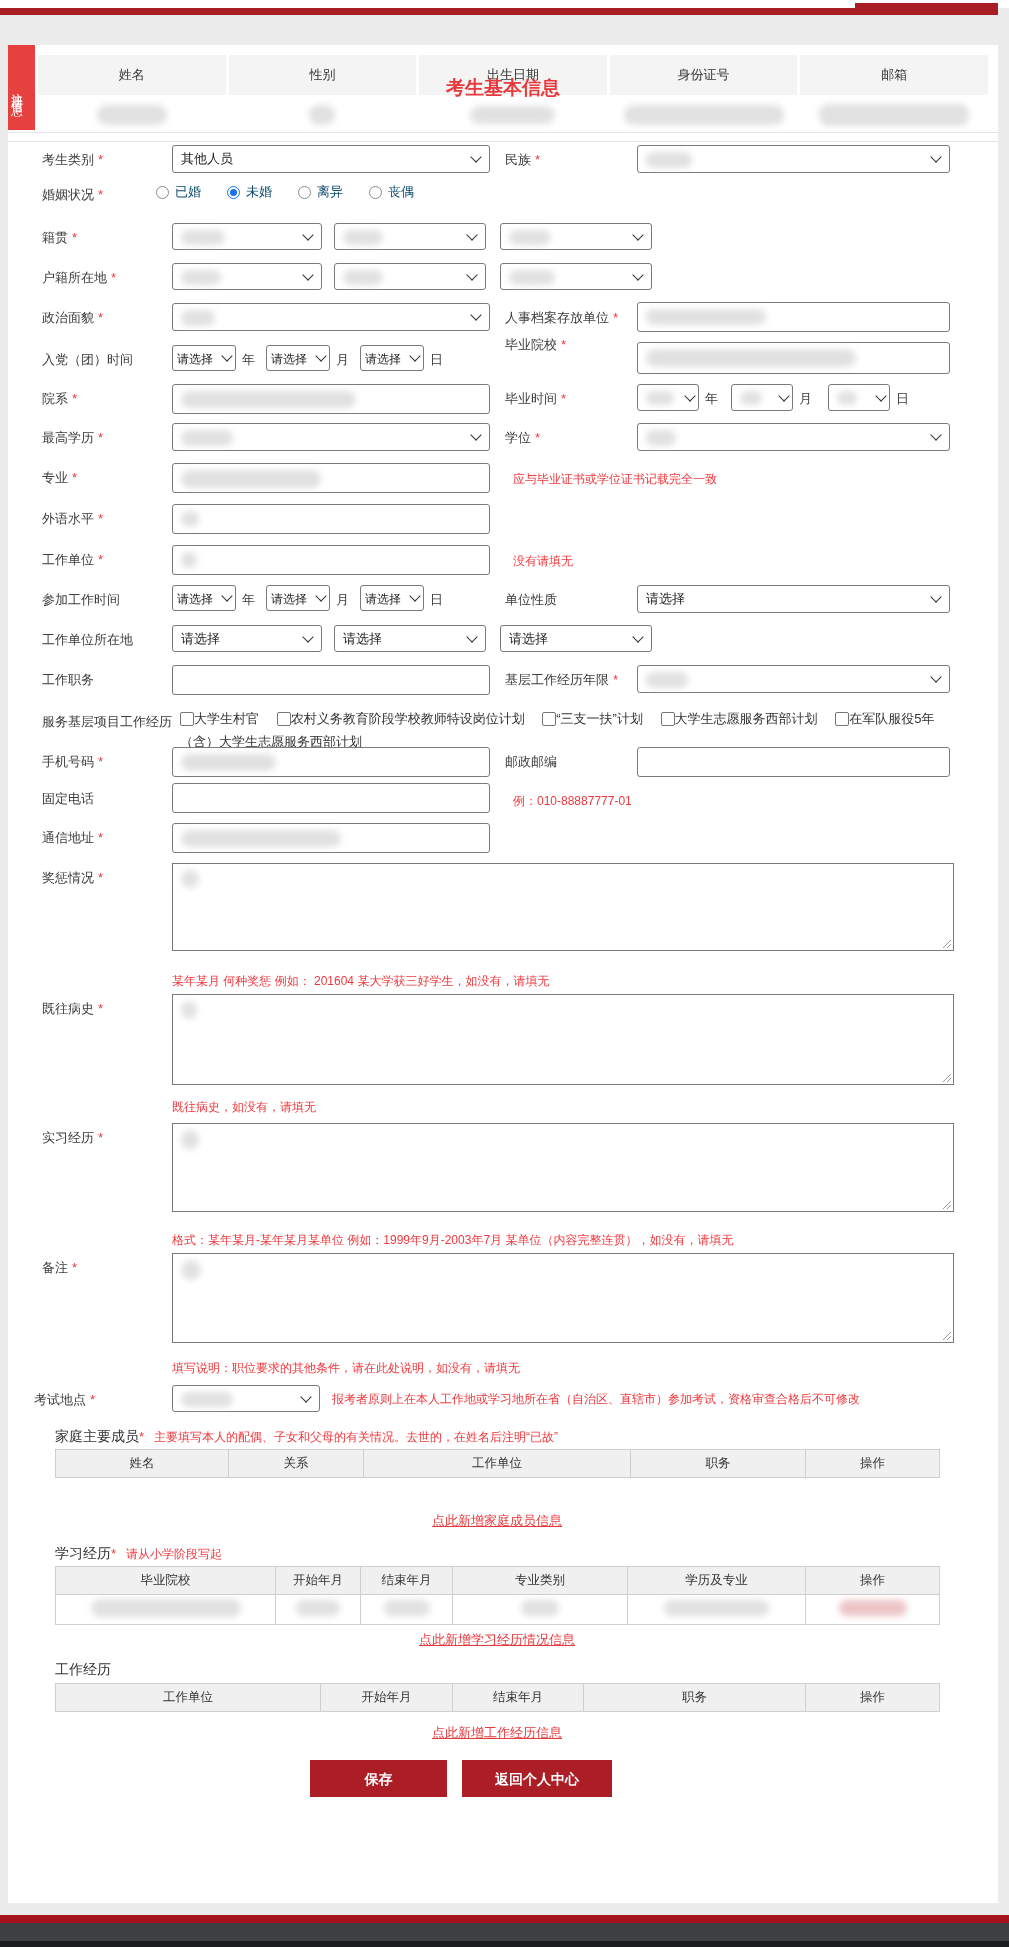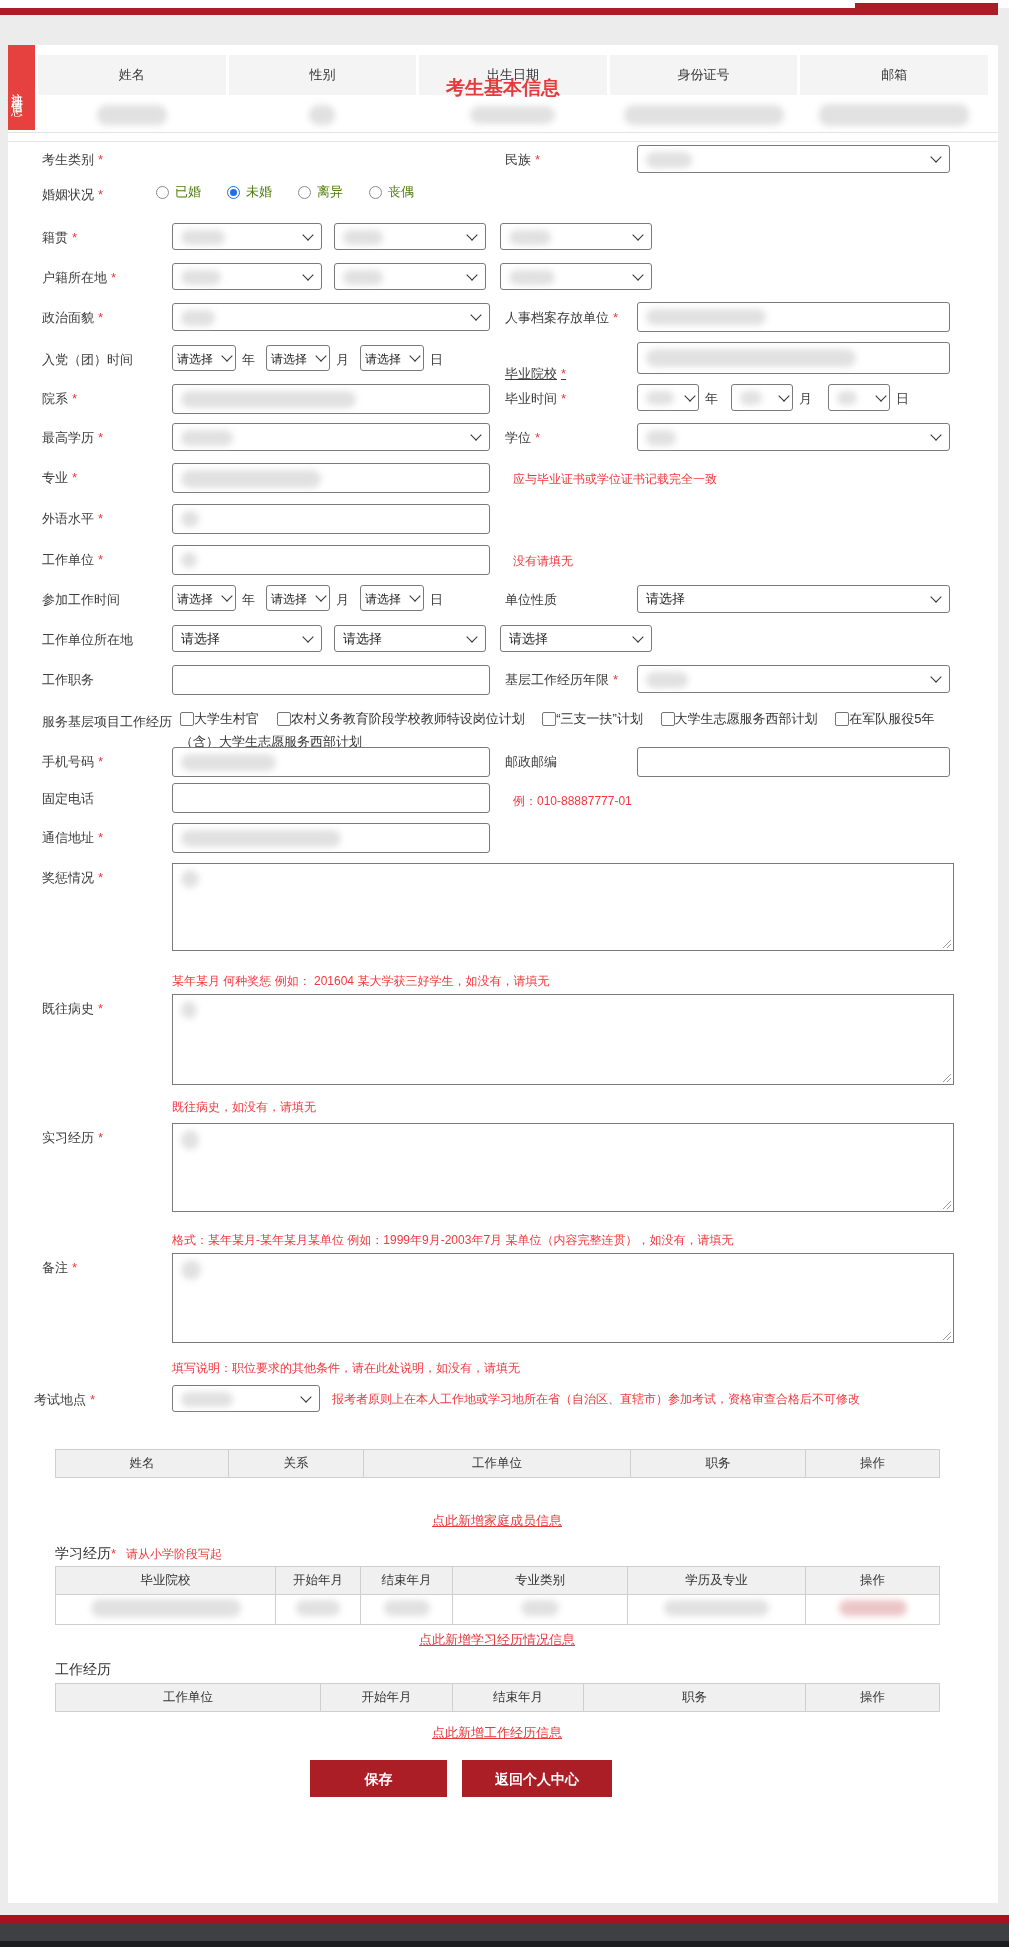--- a/index.html
+++ b/index.html
@@ -38,21 +38,21 @@
     border-right:1.7px solid #333;border-bottom:1.7px solid #333;transform:rotate(45deg);}
   .sel.small .chev{right:4px;}
   .inp{position:absolute;background:#fff;border:1px solid #7a7a7a;border-radius:3px;box-sizing:border-box;height:30px;cursor:text;}
   .inp .blob,.sel .blob,.ta .blob{position:absolute;left:8px;top:6px;}
   .ta{position:absolute;background:#fff;border:1px solid #7a7a7a;box-sizing:border-box;}
   .grip{position:absolute;right:2px;bottom:2px;width:10px;height:10px;cursor:nwse-resize;
     background:repeating-linear-gradient(135deg,transparent 0 2px,#9a9a9a 2px 3px);
     clip-path:polygon(100% 0,100% 100%,0 100%);}
   .hint{position:absolute;font-size:12px;color:#f0383d;white-space:nowrap;}
   .radio-row{position:absolute;display:flex;gap:26px;align-items:center;}
-  .radio-item{display:flex;align-items:center;gap:6px;font-size:13px;color:#4d7c0f;cursor:pointer;}
+  .radio-item{display:flex;align-items:center;gap:6px;font-size:13px;color:#0c4a6e;cursor:pointer;}
   .radio{width:13px;height:13px;border:1px solid #8b8b8b;border-radius:50%;background:#fff;box-sizing:border-box;position:relative;}
   .radio.on{border-color:#1a73e8;}
   .radio.on::after{content:"";position:absolute;left:2px;top:2px;width:7px;height:7px;border-radius:50%;background:#1a73e8;}
   .cb-row{position:absolute;font-size:13px;color:#333;}
   .cb-item{display:inline-flex;align-items:center;margin-right:14px;cursor:pointer;white-space:nowrap;}
   .cb{display:inline-block;width:12px;height:12px;border:1px solid #757575;border-radius:2px;background:#fff;}
   
   .sec-title{position:absolute;font-size:14px;color:#333;}
   .sec-hint{font-size:12px;color:#f0383d;font-weight:normal;margin-left:10px;}
   table.grid{position:absolute;border-collapse:collapse;table-layout:fixed;width:884px;left:47px;}
@@ -102,20 +102,24 @@
       <div class="cell">
           <span class="blob" style="width:150px;height:22px;"></span>
         </div>
     </div>
   </div>
   <div class="abs card-divider"></div>
 
   <div class="abs form-title">考生基本信息</div>
 
   <span class="lbl" style="left:34px;top:106px;"><span>考生类别</span><span class="req">*</span></span>
+  <div class="sel" style="left:164px;top:100px;width:318px;">
+      <span class="txt">其他人员</span>
+      <i class="chev"></i>
+    </div>
   <span class="lbl" style="left:497px;top:106px;"><span>民族</span><span class="req">*</span></span>
   <div class="sel" style="left:629px;top:100px;width:313px;">
       <span class="blob" style="width:46px;height:16px;"></span>
       <i class="chev"></i>
     </div>
 
   <span class="lbl" style="left:34px;top:141px;"><span>婚姻状况</span><span class="req">*</span></span>
   <div class="radio-row" style="left:148px;top:138px;">
     <label class="radio-item">
         <span class="radio"></span>
@@ -182,21 +186,21 @@
   <div class="sel small" style="left:258px;top:300px;width:64px;height:26px;">
       <span class="txt" style="font-size:12px;padding-left:4px;">请选择</span>
       <i class="chev"></i>
     </div>
   <span class="lbl" style="left:328px;top:306px;">月</span>
   <div class="sel small" style="left:352px;top:300px;width:64px;height:26px;">
       <span class="txt" style="font-size:12px;padding-left:4px;">请选择</span>
       <i class="chev"></i>
     </div>
   <span class="lbl" style="left:422px;top:306px;">日</span>
-  <span class="lbl" style="left:497px;top:320px;text-decoration:underline;"><span>毕业院校</span><span class="req">*</span></span>
+  <span class="lbl" style="left:497px;top:291px;"><span>毕业院校</span><span class="req">*</span></span>
   <div class="inp" style="left:629px;top:297px;width:313px;height:32px;">
       <span class="blob" style="width:210px;height:18px;"></span>
     </div>
 
   <span class="lbl" style="left:34px;top:345px;"><span>院系</span><span class="req">*</span></span>
   <div class="inp" style="left:164px;top:339px;width:318px;height:30px;">
       <span class="blob" style="width:175px;height:17px;"></span>
     </div>
   <span class="lbl" style="left:497px;top:345px;"><span>毕业时间</span><span class="req">*</span></span>
   <div class="sel small" style="left:629px;top:339px;width:62px;height:27px;">
@@ -356,20 +360,23 @@
     </div>
   <span class="hint" style="left:164px;top:1315px;">填写说明：职位要求的其他条件，请在此处说明，如没有，请填无</span>
 
   <span class="lbl" style="left:26px;top:1346px;"><span>考试地点</span><span class="req">*</span></span>
   <div class="sel" style="left:164px;top:1340px;width:148px;height:27px;">
       <span class="blob" style="width:52px;height:15px;"></span>
       <i class="chev"></i>
     </div>
   <span class="hint" style="left:324px;top:1346px;">报考者原则上在本人工作地或学习地所在省（自治区、直辖市）参加考试，资格审查合格后不可修改</span>
 
+  <div class="sec-title" style="left:47px;top:1383px;">
+    <span>家庭主要成员</span><span class="req" style="margin-left:0;">*</span><span class="sec-hint">主要填写本人的配偶、子女和父母的有关情况。去世的，在姓名后注明“已故”</span>
+  </div>
   <table class="grid" style="top:1404px;">
     <colgroup>
         <col style="width:173px">
         <col style="width:135px">
         <col style="width:267px">
         <col style="width:175px">
         <col style="width:134px">
       </colgroup>
     <tbody>
         <tr>

